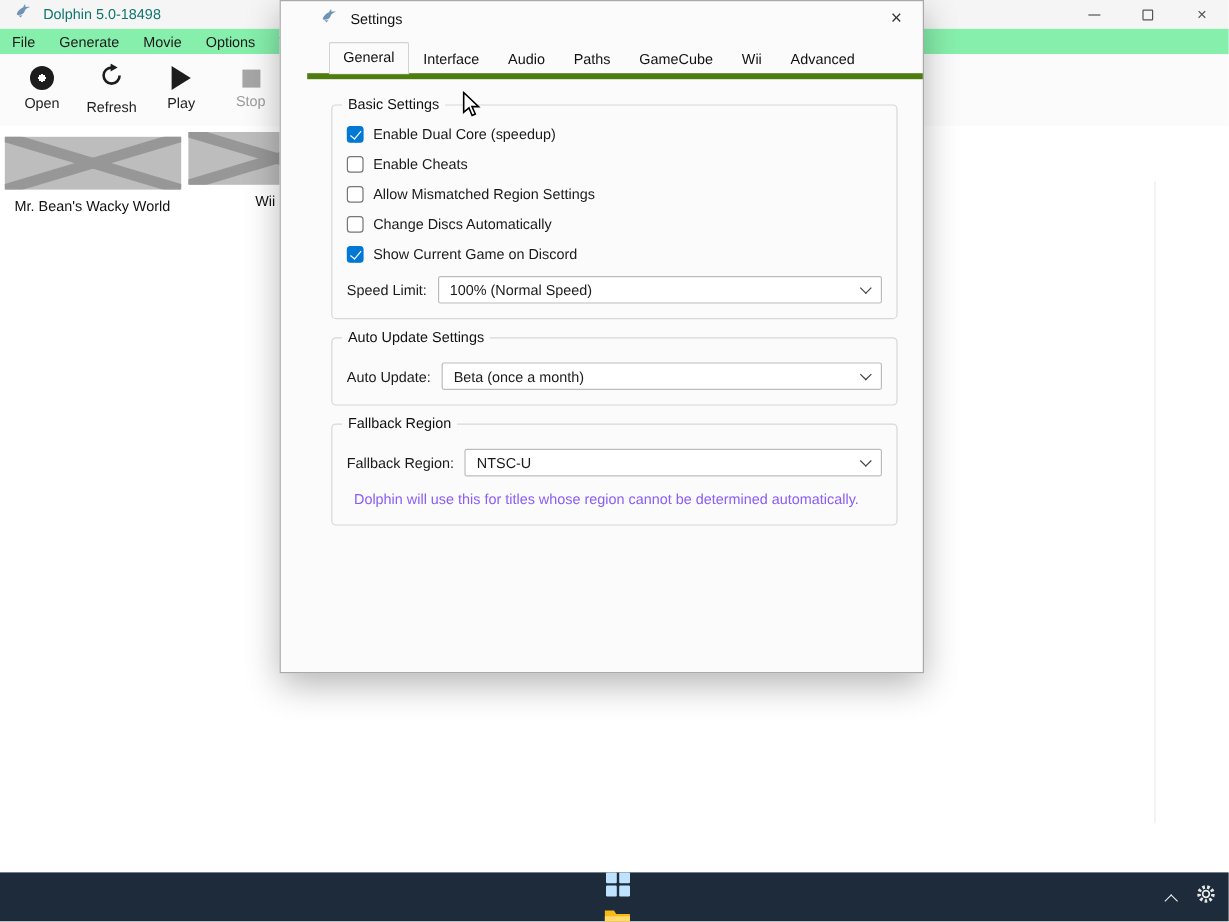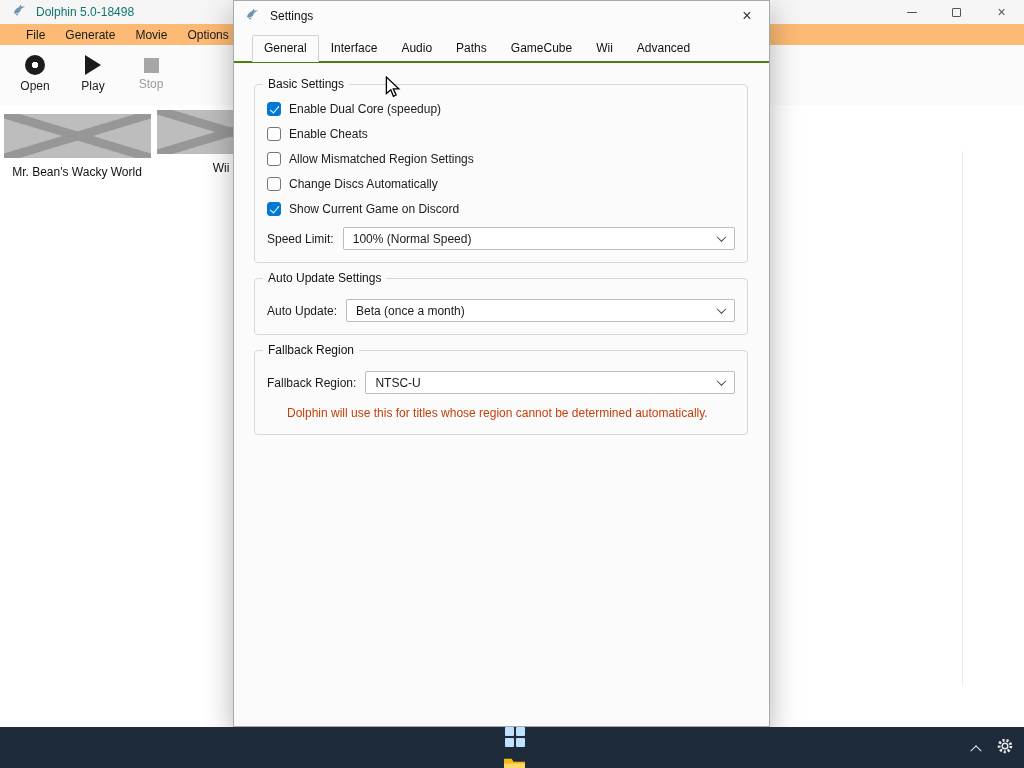--- a/index.html
+++ b/index.html
@@ -10,22 +10,22 @@
   
   .titlebar { position:absolute; top:0; left:0; right:0; height:24px; background:#f5f5f5;
               display:flex; align-items:center; padding-left:12px; }
   .titlebar .app-title { font-size:12px; color:#0f766e; margin-left:9px; }
   .win-controls { position:absolute; right:0; top:0; height:24px; display:flex; }
   .win-btn { width:45px; height:24px; display:flex; align-items:center; justify-content:center; color:#555; }
   .glyph-min { width:10px; height:1px; background:#555; }
   .glyph-max { width:9px; height:9px; border:1px solid #555; border-radius:1px; }
   .glyph-close { font-size:14px; line-height:1; color:#555; }
 
-  .menubar { position:absolute; top:24px; left:0; right:0; height:21px; background:#fdba74;
-             display:flex; align-items:center; padding-left:16px; }
+  .menubar { position:absolute; top:24px; left:0; right:0; height:21px; background:#86efac;
+             display:flex; align-items:center; padding-left:0; }
   .menu-item { font-size:12px; padding:2px 10px; color:#1a1a1a; }
 
   .toolbar { position:absolute; top:45px; left:0; right:0; height:60px; background:#fbfbfb;
              display:flex; padding-left:6px; }
   .tool-btn { width:58px; height:58px; display:flex; flex-direction:column; align-items:center;
               justify-content:center; gap:4px; }
   .tool-btn .tlabel { font-size:12px; color:#222; }
   .tool-btn.disabled .tlabel { color:#9b9b9b; }
   .icon-disc { width:20px; height:20px; border-radius:50%;
                background:radial-gradient(circle,#fff 0 3px,#1c1c1c 3px 10px); }
@@ -34,28 +34,28 @@
   .icon-stop { width:15px; height:15px; background:#a6a6a6; }
 
   .gamelist { position:absolute; top:106px; left:0; right:0; bottom:41px; background:#fff; }
   .game-item { position:absolute; width:150px; text-align:center; }
   .thumb { width:147px; height:44px; background:#bdbdbd; margin:0 auto; }
   .thumb svg { display:block; width:100%; height:100%; }
   .game-label { font-size:12px; margin-top:7px; color:#111; white-space:nowrap; }
   .list-edge { position:absolute; top:45px; bottom:41px; left:962px; border-left:1px solid #ececec; }
 
   
-  .dialog { position:absolute; left:233px; top:0; width:537px; height:727px; background:#fbfbfb;
-            border:1px solid #a9a9a9; box-shadow:0 10px 28px rgba(0,0,0,.30); z-index:20; }
+  .dialog { position:absolute; left:233px; top:0; width:537px; height:561px; background:#fbfbfb;
+            border:1px solid #a9a9a9; box-shadow:0 10px 28px rgba(0,0,0,.30); z-index:20;padding-left:22px; }
   .dlg-title { height:30px; display:flex; align-items:center; padding:0 6px 0 11px; }
   .dlg-title .dlg-text { font-size:12px; margin-left:10px; color:#111; }
   .dlg-close { margin-left:auto; width:32px; height:24px; display:flex; align-items:center;
                justify-content:center; font-size:16px; color:#333; }
 
-  .tabbar { display:flex; align-items:flex-start; padding:4px 0 0 18px; border-bottom:2px solid #4d7c0f; }
+  .tabbar { display:flex; align-items:flex-end; padding:4px 0 0 18px; border-bottom:5px solid #4d7c0f; }
   .tab { font-size:12px; padding:5px 11px 6px; color:#111; border:1px solid transparent;
          border-bottom:none; margin-bottom:-1px; }
   .tab.active { background:#fbfbfb; border-color:#d2d2d2; border-bottom:1px solid #fbfbfb;
                 border-radius:2px 2px 0 0; }
 
   .dlg-content { padding:21px 21px 0 20px; }
   .group { position:relative; border:1px solid #d7d7d7; border-radius:4px;
            padding:17px 12px 12px; margin-bottom:15px; }
   .group-title { position:absolute; top:-8px; left:8px; background:#fbfbfb; padding:0 5px;
                  font-size:12px; color:#111; }
@@ -67,21 +67,21 @@
   .cb.checked::after { content:""; position:absolute; left:4px; top:1px; width:4px; height:8px;
                        border-right:1.7px solid #fff; border-bottom:1.7px solid #fff;
                        transform:rotate(40deg); }
 
   .field-row { display:flex; align-items:center; gap:9px; font-size:12px; margin-top:15px; }
   .field-row.tight { margin-top:3px; }
   .combo { flex:1; height:23px; border:1px solid #bdbdbd; border-radius:2px; background:#fff;
            display:flex; align-items:center; justify-content:space-between; padding:0 9px; }
   .chev { width:7px; height:7px; border-right:1.5px solid #444; border-bottom:1.5px solid #444;
           transform:rotate(45deg) translate(-1px,-1px); }
-  .note { font-size:12px; color:#c2410c; margin:12px 20px 2px; }
+  .note { font-size:12px; color:#8b5cf6; margin:12px 6px 2px; }
   .wide-btn { height:23px; border:1px solid #bdbdbd; border-radius:2px; background:#fdfdfd;
               display:flex; align-items:center; justify-content:center; font-size:12px; margin-top:6px; }
 
   
   .taskbar { position:absolute; left:0; right:0; bottom:0; height:41px; background:#1d2b3a;
              display:flex; align-items:center; gap:9px; padding-left:5px; z-index:40;flex-direction:column; }
   .tb-btn { width:40px; height:38px; display:flex; align-items:center; justify-content:center;
             border-radius:4px; }
   .tb-btn.active { background:rgba(255,255,255,.16); }
   .win-logo { display:grid; grid-template-columns:9px 9px; grid-template-rows:9px 9px; gap:2px; }
@@ -141,20 +141,29 @@
       <span class="menu-item">Options</span>
       <span class="menu-item">To</span>
     </div>
 
     <div class="toolbar">
       <div class="tool-btn">
         <span class="icon-disc"></span>
         <span class="tlabel">Open</span>
       </div>
       <div class="tool-btn">
+        <span>
+          <svg width="20" height="20" viewBox="0 0 24 24">
+              <path d="M12 4 a8 8 0 1 0 8 8" fill="none" stroke="#1c1c1c" stroke-width="2.6"></path>
+              <polygon points="11,0 11,8 18,4" fill="#1c1c1c"></polygon>
+            </svg>
+        </span>
+        <span class="tlabel">Refresh</span>
+      </div>
+      <div class="tool-btn">
         <span class="icon-play"></span>
         <span class="tlabel">Play</span>
       </div>
       <div class="tool-btn disabled">
         <span class="icon-stop"></span>
         <span class="tlabel">Stop</span>
       </div>
     </div>
 
     <div class="gamelist">

